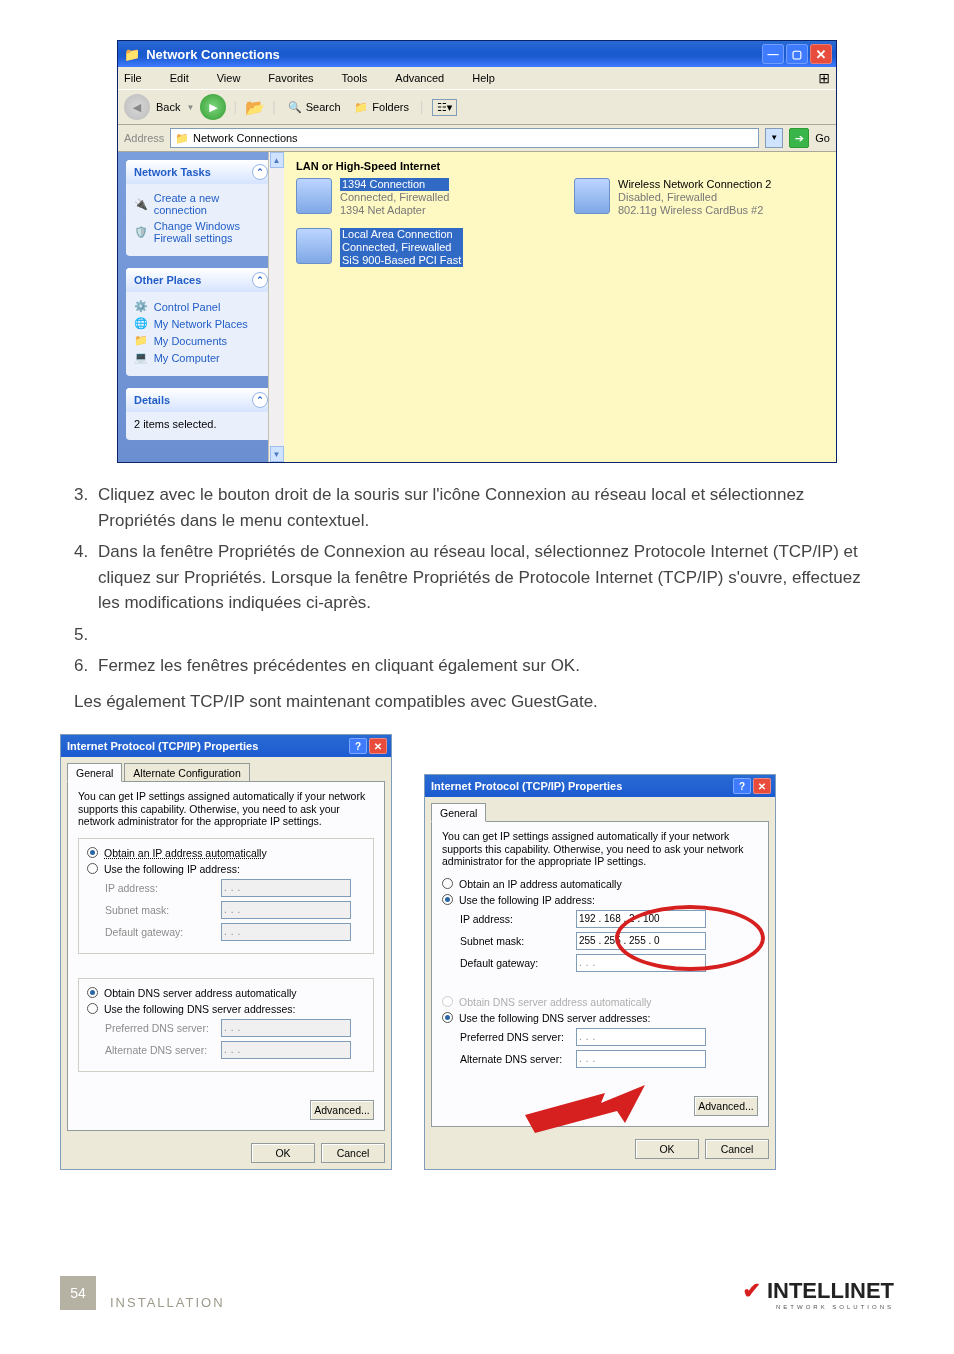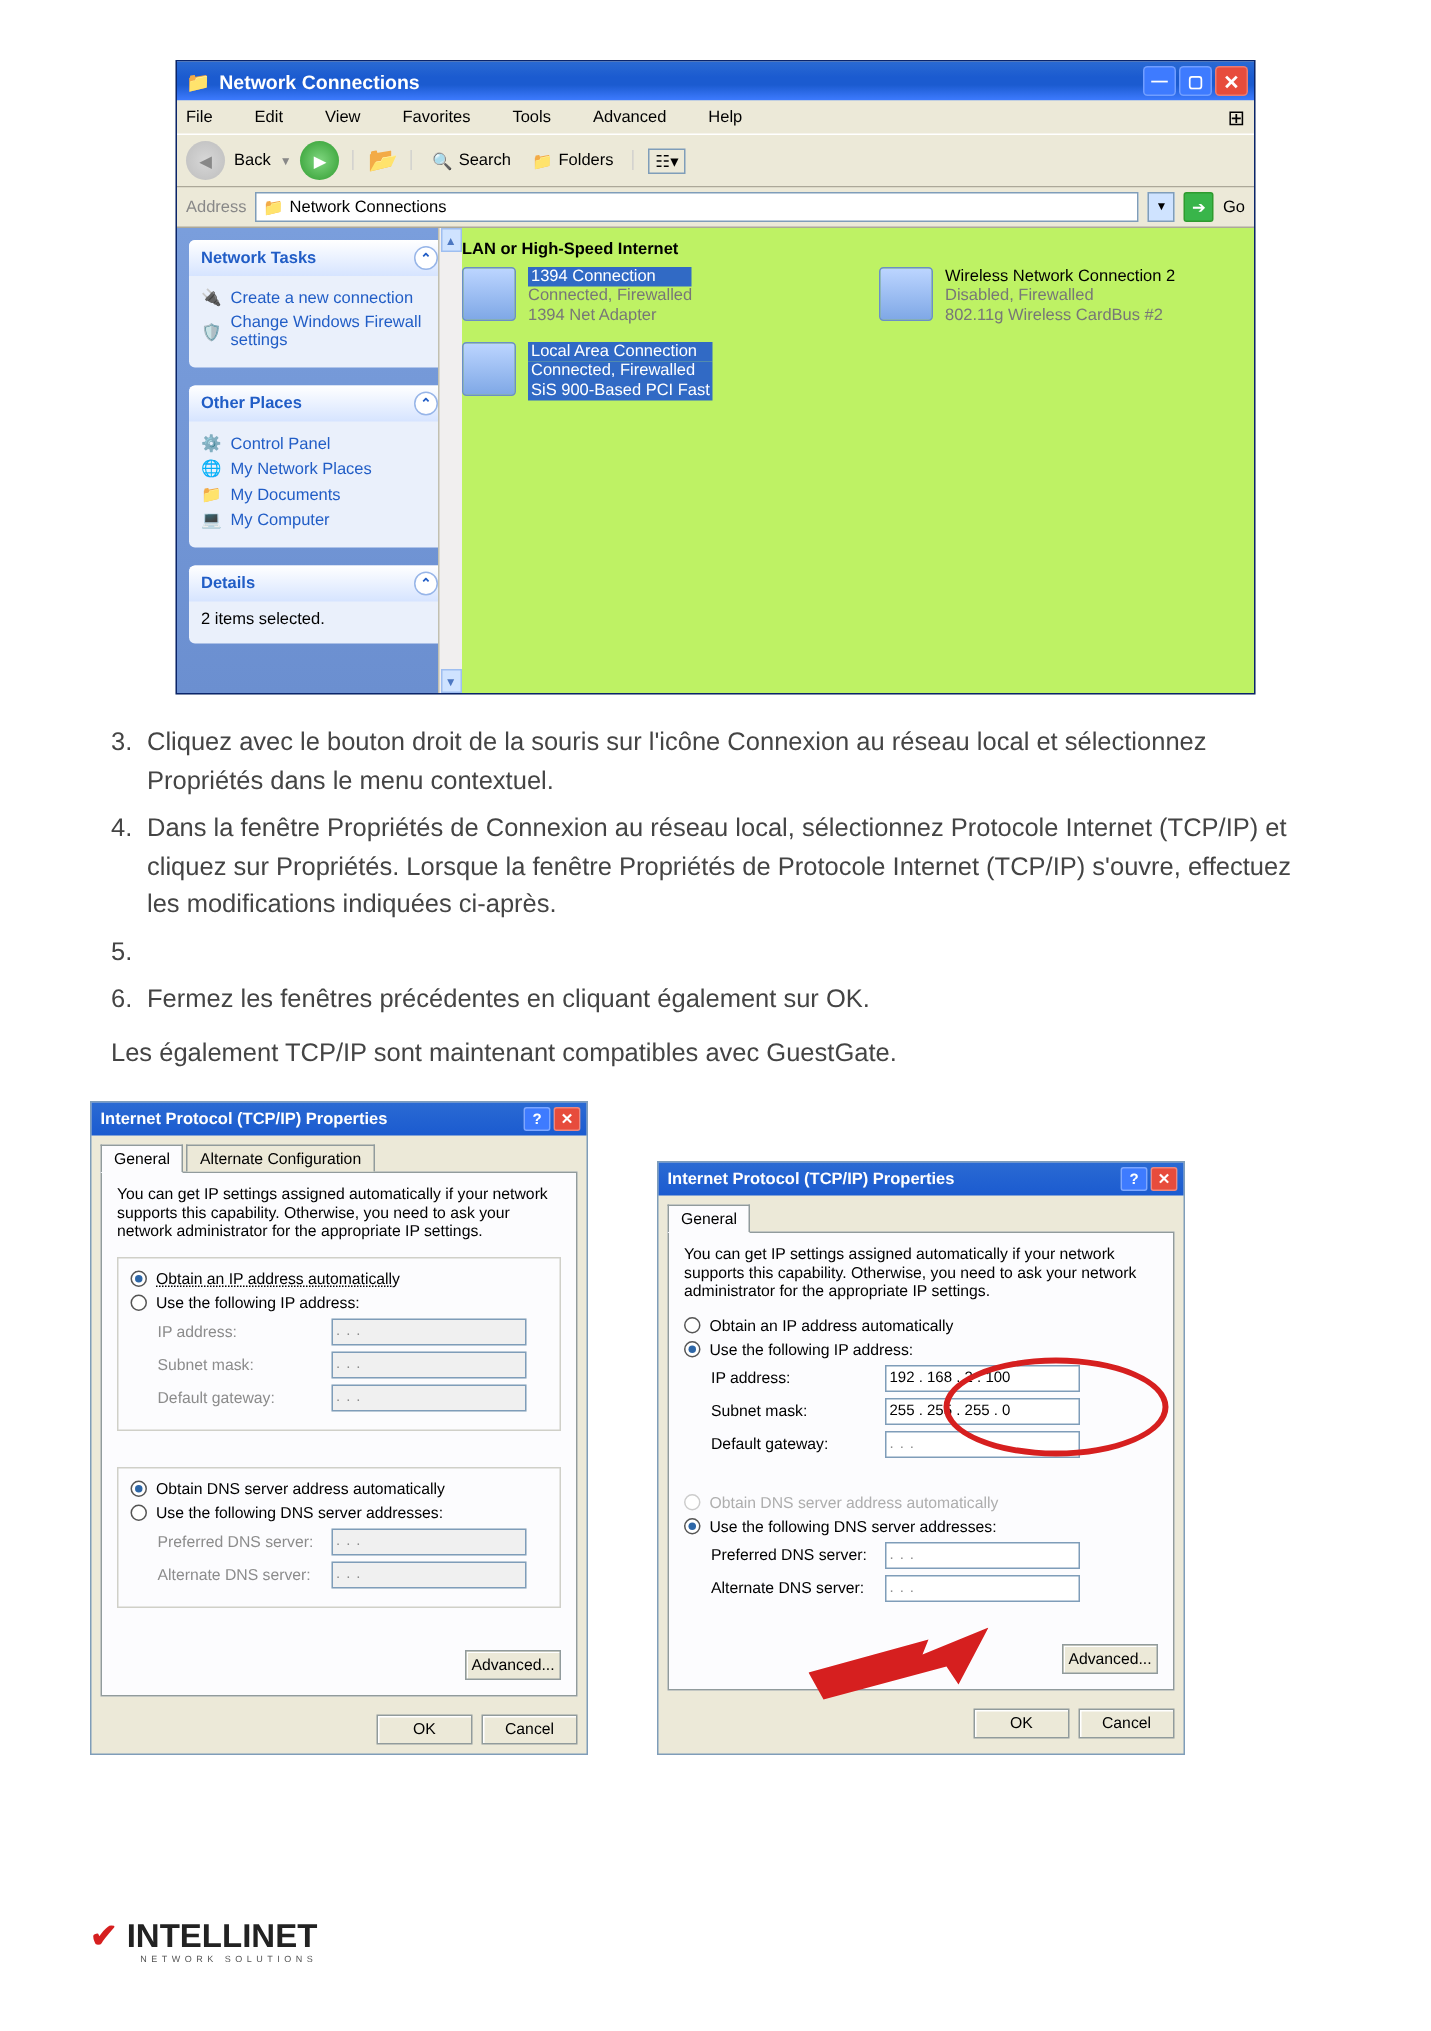--- a/index.html
+++ b/index.html
@@ -26,40 +26,40 @@
   .go-btn{ width:20px; height:20px; background:#39b54a; color:#fff; display:flex; align-items:center; justify-content:center; border:1px solid #2e9b2e; border-radius:2px;}
   .nc-body{ display:flex; height:310px; }
   .sidebar{ width:200px; padding:8px; background:linear-gradient(#7a9edc,#6b8fd0); overflow:auto; position:relative;}
   .sb-box{ background:#eaf0fb; border-radius:4px; margin-bottom:12px; }
   .sb-head{ display:flex; justify-content:space-between; align-items:center; padding:4px 8px; color:#215dc6; font-weight:bold; font-size:11px; background:linear-gradient(#fff,#d6e4ff); border-radius:4px 4px 0 0;}
   .sb-head .chev{ width:16px;height:16px; border:1px solid #97b5e8; border-radius:50%; display:flex;align-items:center;justify-content:center; font-size:9px; background:#fff;}
   .sb-body{ padding:6px 8px 10px 8px; }
   .sb-body a{ display:flex; align-items:center; gap:6px; color:#215dc6; text-decoration:none; padding:2px 0; font-size:11px;}
   .scroll-stub{ position:absolute; right:0; top:0; bottom:0; width:16px; background:#f1efef; border-left:1px solid #c2c0b0; display:flex; flex-direction:column; justify-content:space-between; align-items:center;}
   .scroll-stub span{ display:block; width:14px; height:16px; background:#cfe3ff; border:1px solid #9ebef0; font-size:8px; display:flex; align-items:center; justify-content:center; color:#4d78c2;}
-  .content{ flex:1; background:#bef264; padding:8px 0; position:relative; }
+  .content{ flex:1; background:#fef9c3; padding:8px 12px; position:relative; }
   .cat-head{ font-weight:bold; margin-bottom:6px;}
   .conn-row{ display:flex; gap:28px; }
   .conn{ display:flex; gap:8px; width:250px; }
   .conn .ico{ width:36px;height:36px; background:linear-gradient(#bcd5ff,#7fa8e6); border:1px solid #6b8fc8; border-radius:3px;}
   .conn.selected .txt div:first-child{ background:#316ac5; color:#fff; padding:0 2px;}
   .conn .txt div{ line-height:1.2; }
   .conn .txt .gray{ color:#777;}
   .ctx-menu{ position:absolute; left:395px; top:120px; width:145px; background:#fff; border:1px solid #999; box-shadow:2px 2px 3px rgba(0,0,0,.3); z-index:5;}
   .ctx-menu div{ padding:3px 10px; color:#555;}
   .ctx-menu .disabled{ color:#aeaeae;}
   .ctx-menu hr{ border:none; border-top:1px solid #ddd; margin:2px 0;}
   .ctx-menu .hl{ background:#316ac5; color:#fff; font-weight:bold;}
   
   .doc-text{ font-family:'Arial',sans-serif; font-size:17px; line-height:1.5; color:#444; padding:4px 30px 10px 14px;}
   .doc-text .item{ display:flex; margin-bottom:6px;}
   .doc-text .item .num{ width:24px; flex-shrink:0;}
   .doc-text .sentence{ margin-top:10px;}
   
-  .dialogs{ display:flex; gap:46px; justify-content:flex-start; margin-top:10px;}
+  .dialogs{ display:flex; gap:32px; justify-content:flex-start; margin-top:10px;}
   .dlg{ width:332px; border:1px solid #7f9db9; background:#ece9d8; font-size:10.5px;}
   .dlg2{ width:352px; margin-top:40px;}
   .dlg .titlebar2{ height:22px; background:linear-gradient(#2a6ad3,#1b5bd0); color:#fff; font-weight:bold; font-size:11px; display:flex; align-items:center; justify-content:space-between; padding:0 4px 0 6px;}
   .titlebar2 .cap{ display:flex; gap:2px;}
   .titlebar2 .cap span{ width:18px;height:16px; background:#3e7bff; border:1px solid #fff5; border-radius:2px; font-size:10px; display:flex;align-items:center;justify-content:center;}
   .titlebar2 .cap .cx{ background:#e74c3c;}
   .tabs{ display:flex; padding:6px 6px 0 6px; gap:2px;}
   .tab{ padding:3px 8px 2px 8px; border:1px solid #919b9c; background:#ece9d8; font-size:10.5px; border-bottom:none; position:relative; z-index:1;}
   .tab.active{ background:#fcfcfe; border-bottom:1px solid #fcfcfe; margin-bottom:-1px; }
   .panel{ margin:0 6px 6px 6px; padding:8px 10px 10px 10px; border:1px solid #919b9c; background:#fcfcfe;}
@@ -420,20 +420,24 @@
 
     <div class="red-oval" style="left:190px; top:130px; width:150px; height:66px;"></div>
     <svg class="red-arrow" style="left:100px; top:310px; width:120px; height:50px;" viewBox="0 0 120 50">
           <polygon points="0,30 80,8 76,18 120,0 100,38 92,26 10,48" fill="#d61f1f"></polygon>
         </svg>
   </div>
 </div>
 </div>
 
 <div class="footer">
+  <div style="display:flex;align-items:flex-end;">
+    <div class="pagenum">54</div>
+    <span class="install">INSTALLATION</span>
+  </div>
   <div class="brand">
     <div class="logo">
         <span style="color:#d61f1f;">✔</span>
         <span>INTELLINET</span>
       </div>
     <div class="tag">NETWORK SOLUTIONS</div>
   </div>
 </div>
 
 </body></html>

